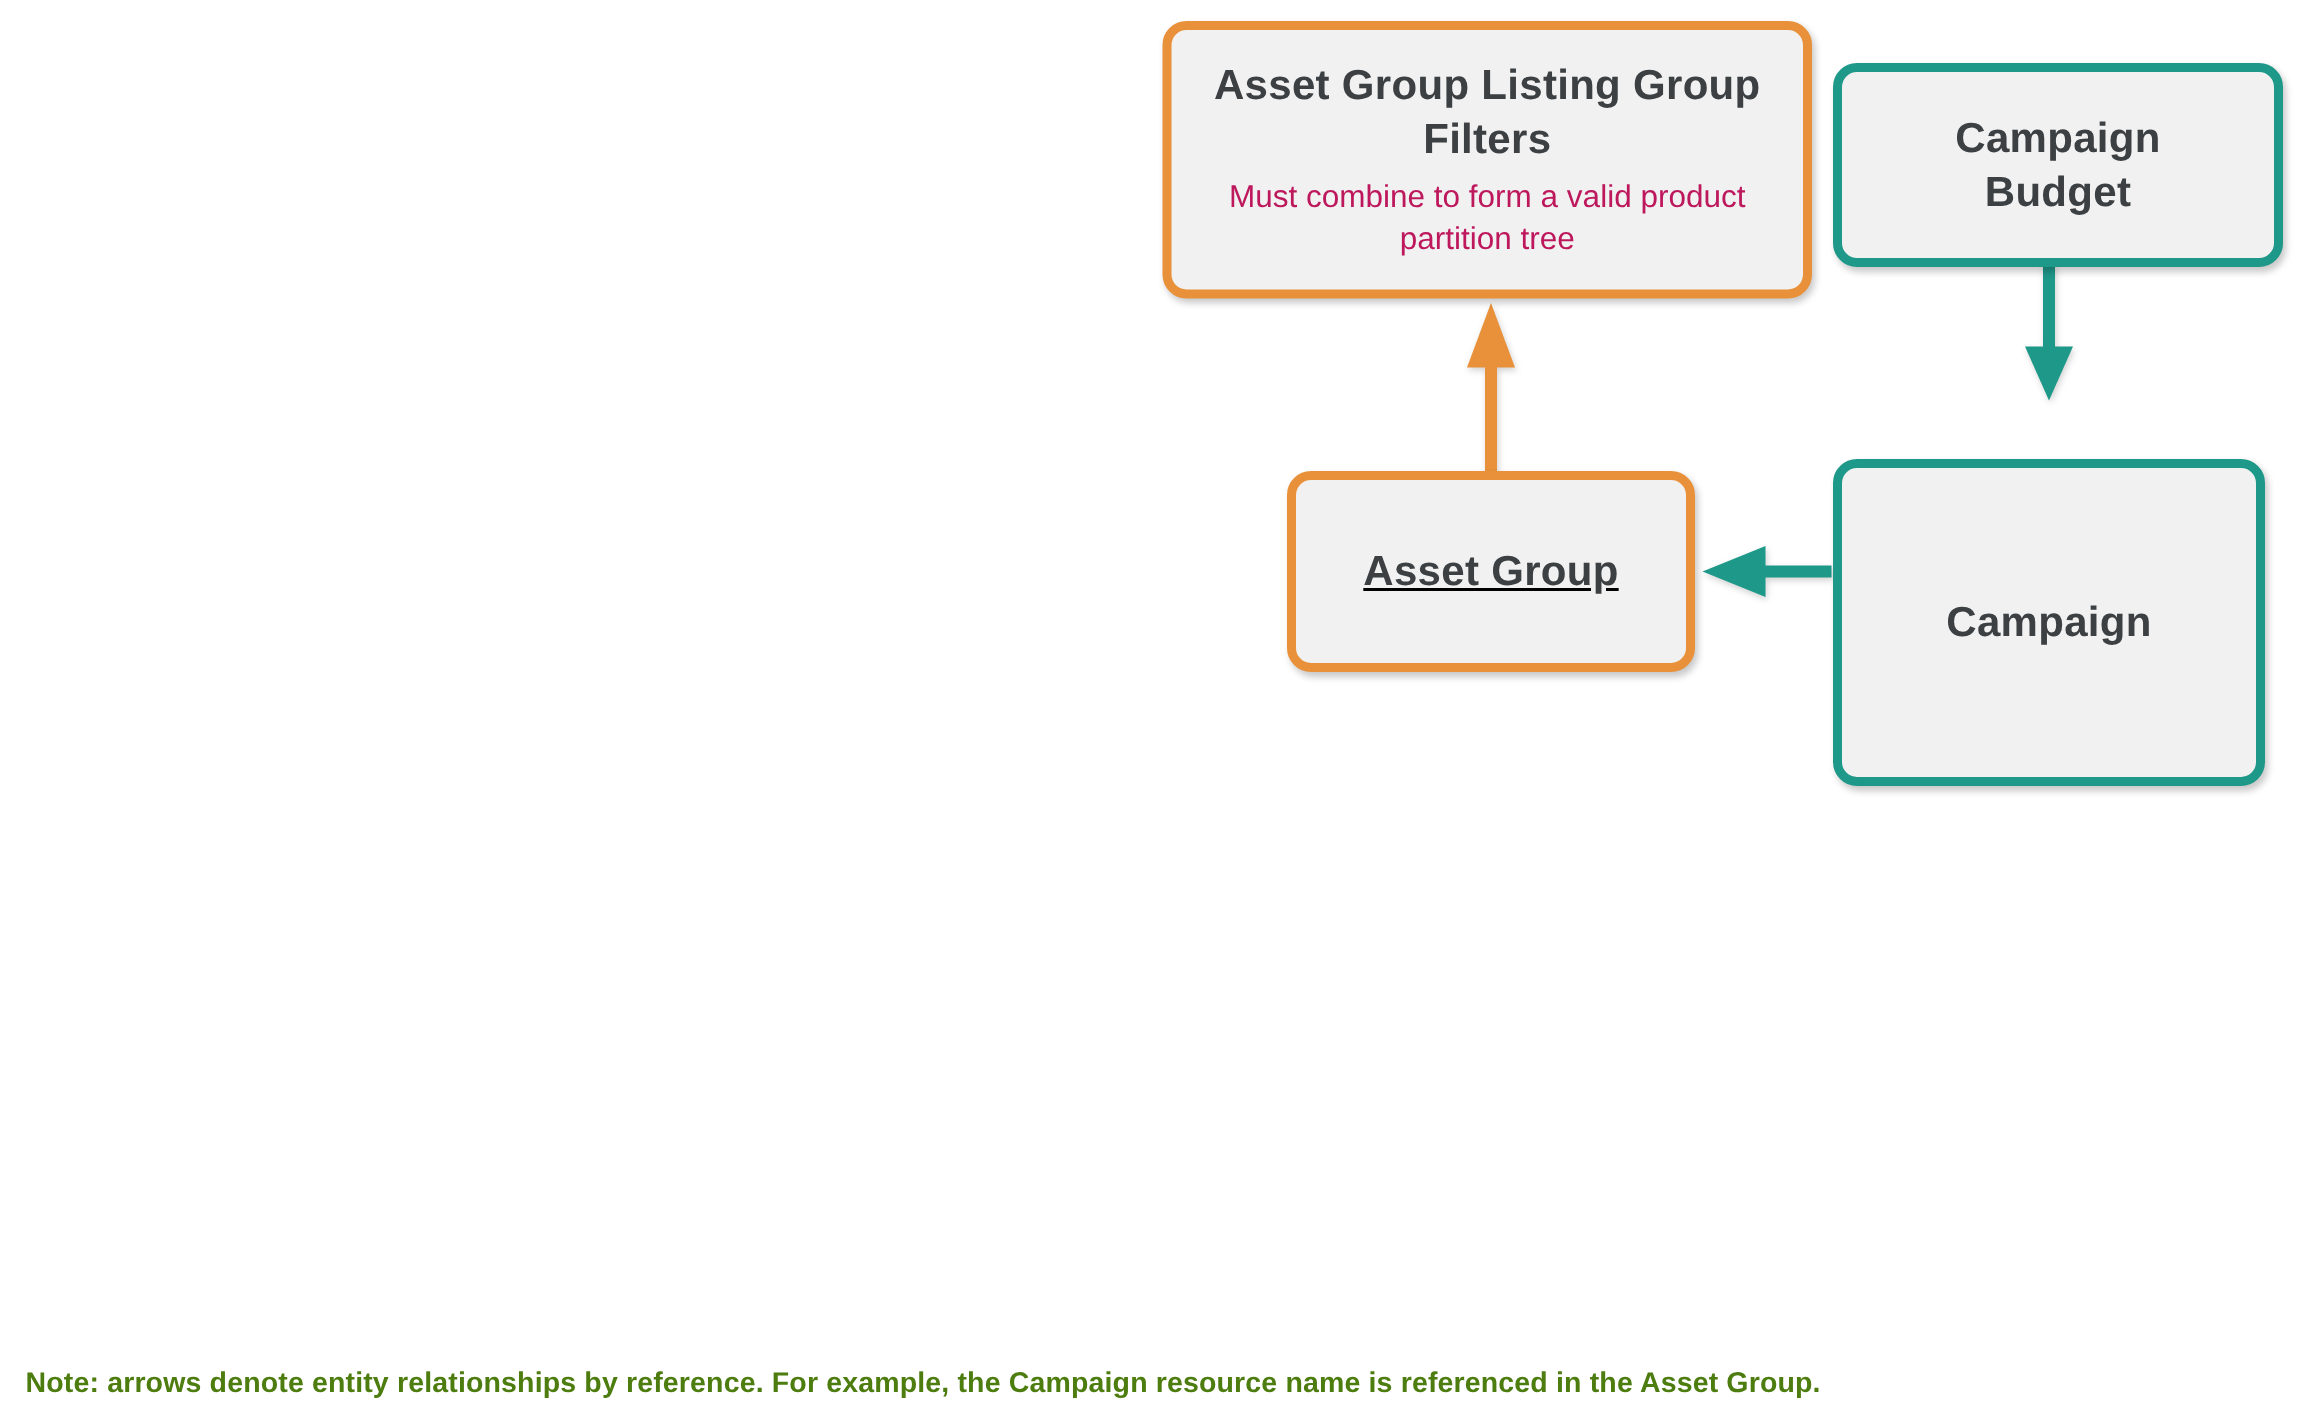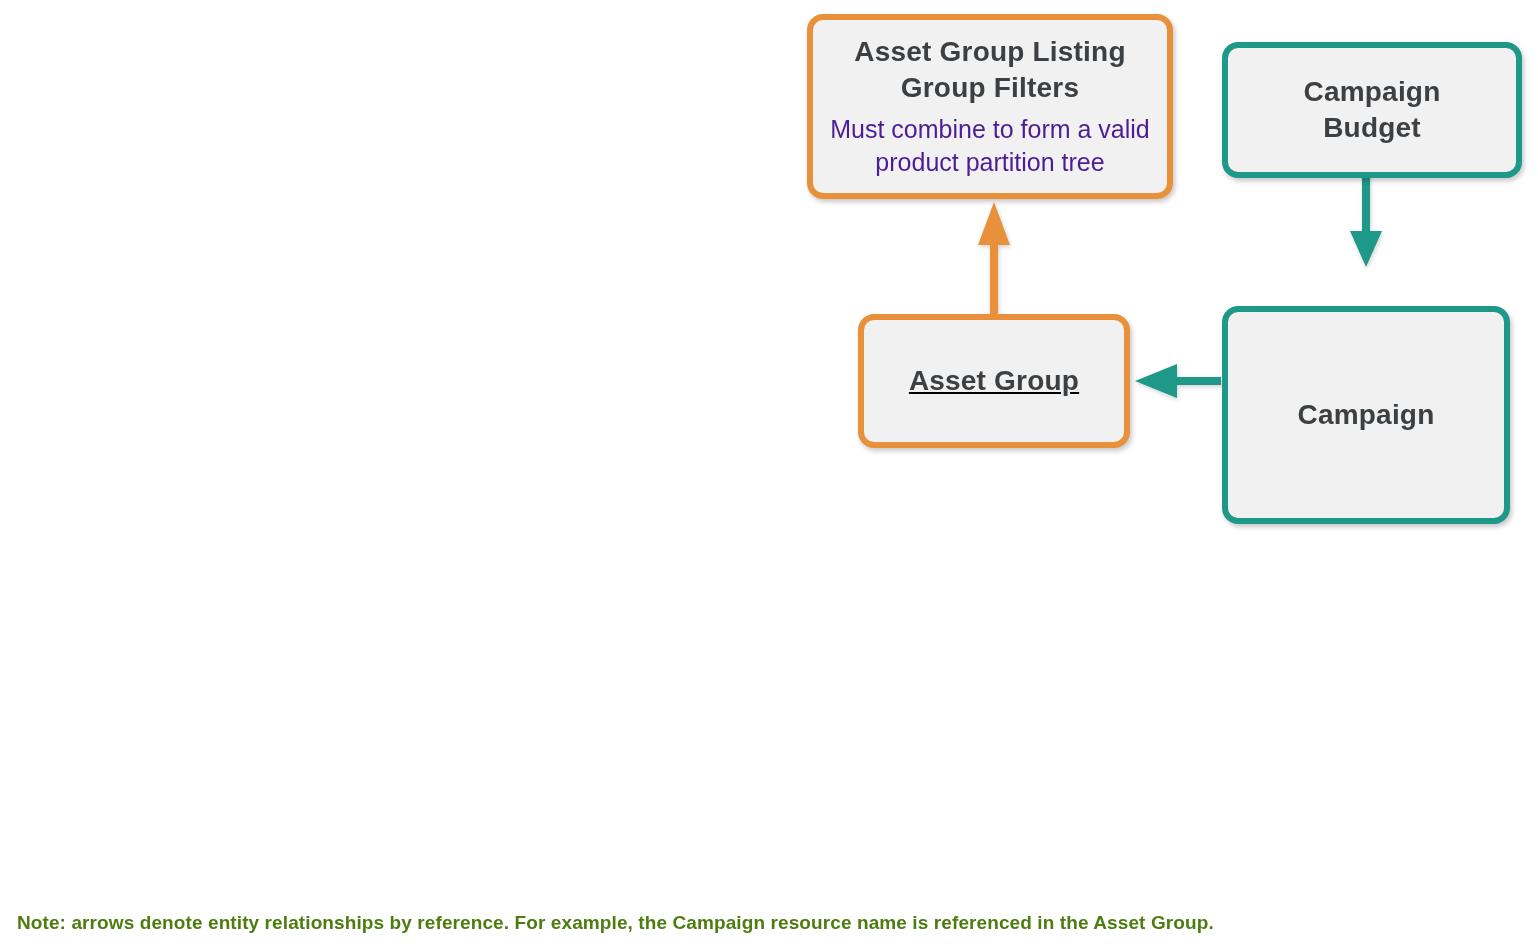--- a/index.html
+++ b/index.html
@@ -41,29 +41,29 @@
   .node.teal   { border-color: #1E9889; }
 
   .node-title {
     font-weight: bold;
     font-size: 28px;
     line-height: 1.28;
     color: #3C4043;
     letter-spacing: 0.2px;
   }
   .node-subtitle {
-    font-size: 25px;
+    font-size: 21px;
     line-height: 1.32;
-    color: #4c1d95;
+    color: #be185d;
     margin-top: 7px;
   }
 
   .node-listing-filters {
-    left: 807px; top: 14px;
-    width: 366px; height: 185px;
+    left: 775px; top: 14px;
+    width: 433px; height: 185px;
     padding: 0 16px;
   }
   .node-campaign-budget {
     left: 1222px; top: 42px;
     width: 300px; height: 136px;
     padding: 0 20px;
   }
   .node-campaign-budget .node-title { max-width: 180px; }
   .node-asset-group {
     left: 858px; top: 314px;

